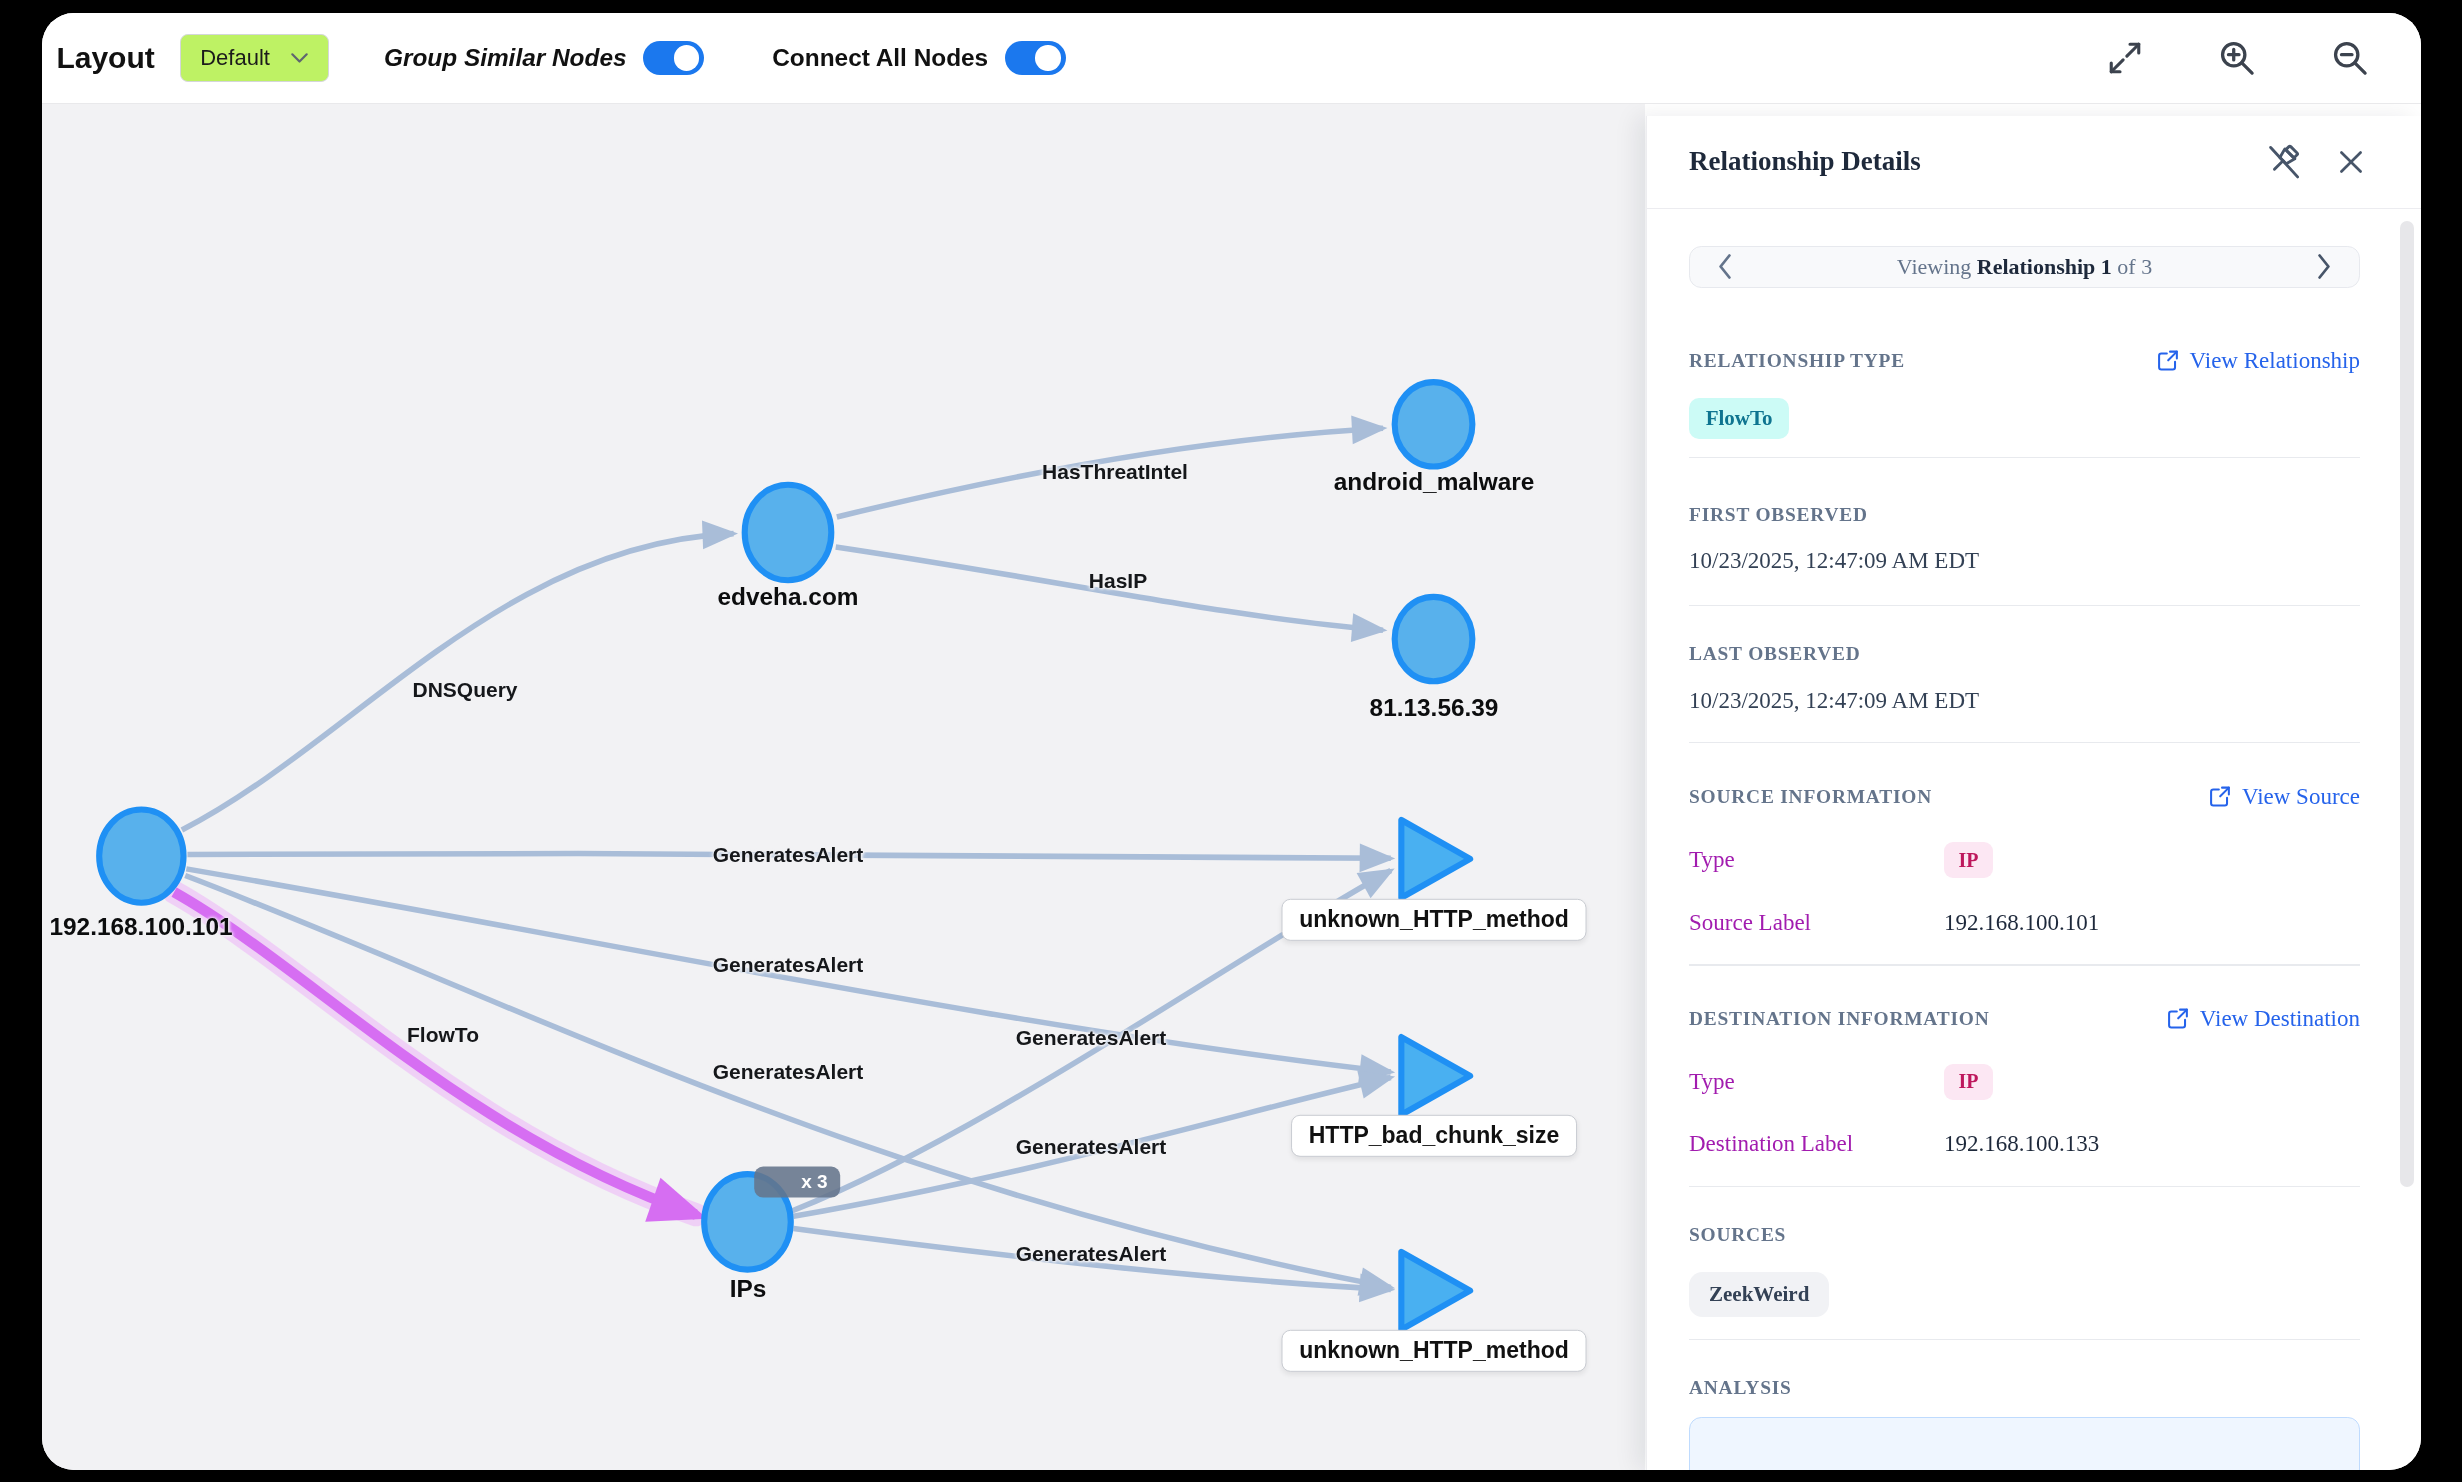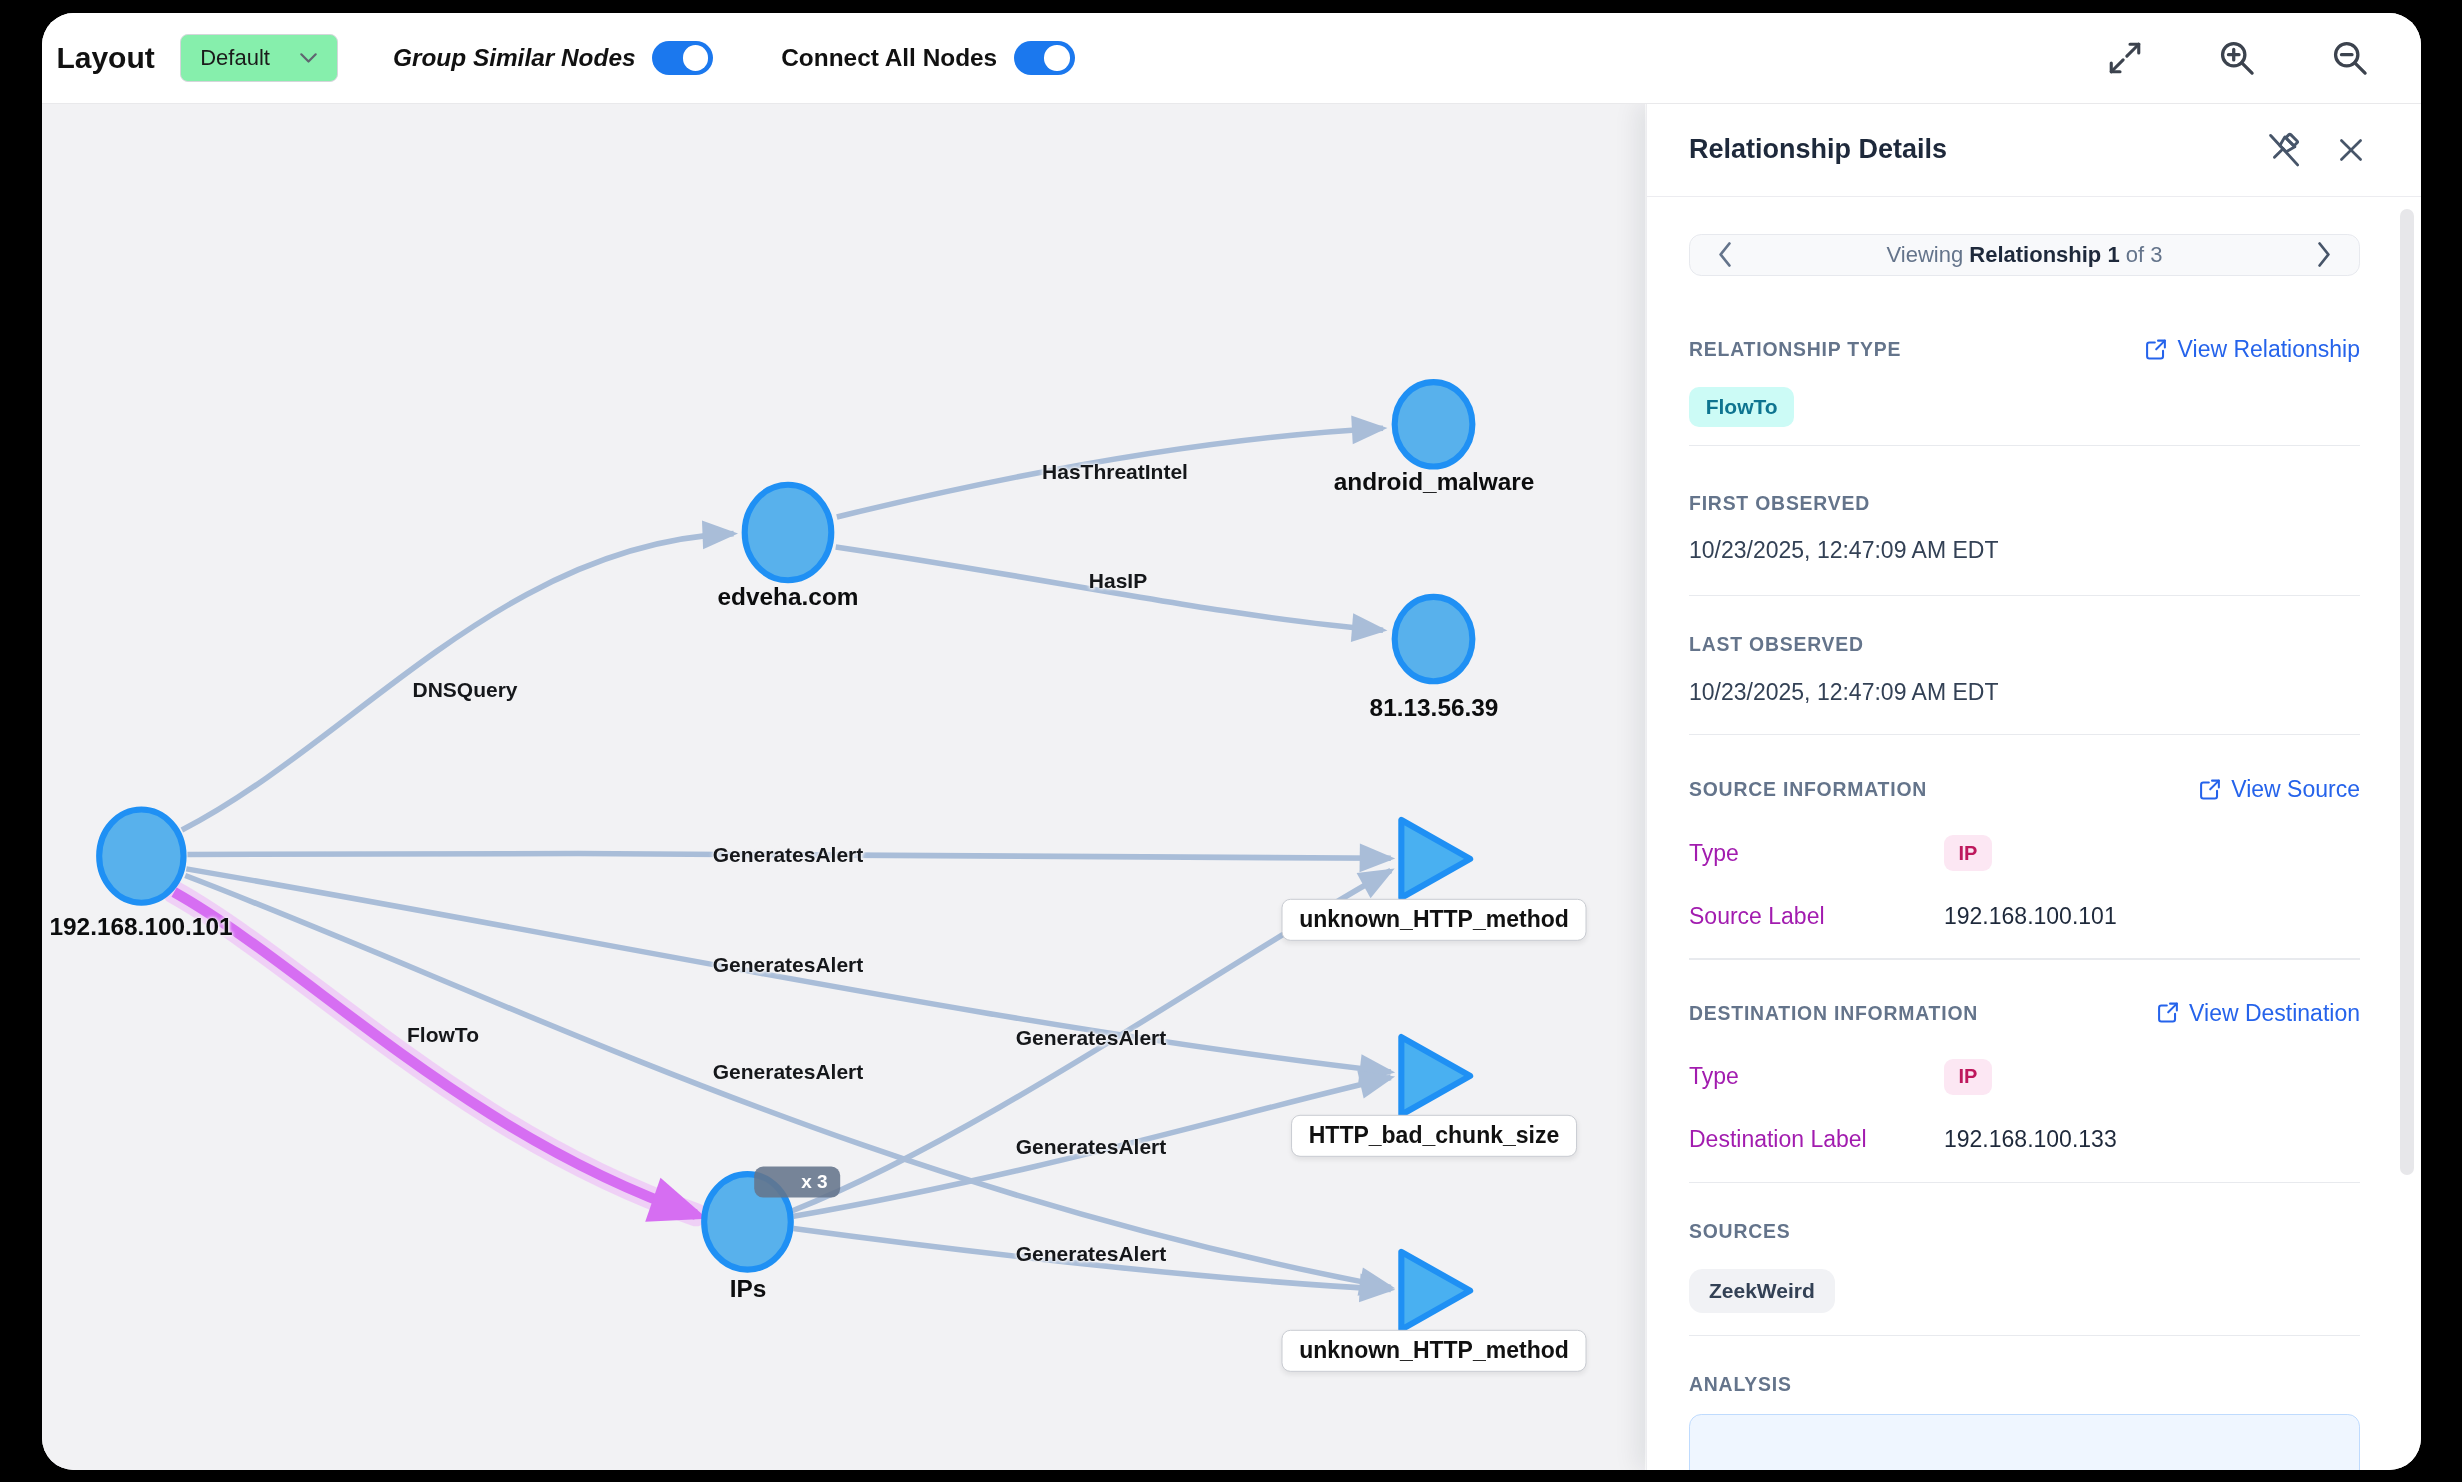--- a/index.html
+++ b/index.html
@@ -3,43 +3,43 @@
 <meta charset="utf-8">
 <style>
   html,body{margin:0;padding:0;background:#000;width:2462px;height:1482px;overflow:hidden;
     font-family:"Liberation Sans","DejaVu Sans",sans-serif;}
   .window{position:absolute;left:42px;top:12.8px;width:2379px;height:1457px;background:#fff;
     border-radius:32px;overflow:hidden;}
   
   .toolbar{position:absolute;left:0;top:0;right:0;height:91px;background:#fff;
     border-bottom:1.1px solid #e9e9eb;display:flex;align-items:center;padding:0 50px 0 14.4px;box-sizing:border-box;z-index:30;}
   .tb-label{font-size:30px;font-weight:700;color:#111;}
-  .dropdown{margin-left:25.5px;display:flex;align-items:center;gap:29px;border:1.1px solid #d4d6da;
-    border-radius:7.8px;padding:10px 19px;background:#86efac;}
+  .dropdown{margin-left:25.5px;display:flex;align-items:center;gap:20px;border:1.1px solid #d4d6da;
+    border-radius:7.8px;padding:10px 19px;background:#bef264;}
   .dropdown span{font-size:22px;color:#1b1b1b;}
   .toggle-group{display:flex;align-items:center;gap:16.7px;}
   .toggle-group .tg-label{font-size:24.4px;font-weight:700;color:#111;}
   .toggle{width:61px;height:34px;border-radius:19px;background:#1b78ee;position:relative;flex:0 0 auto;}
   .toggle .knob{position:absolute;right:5px;top:4.4px;width:25.5px;height:25.5px;border-radius:50%;background:#fff;}
   .tb-icons{margin-left:auto;display:flex;align-items:center;gap:71px;}
   .tb-icons svg{display:block;}
   
   .canvas{position:absolute;left:0;top:91px;width:1603px;height:1366px;background:#f2f2f4;overflow:hidden;}
   .edge-label{position:absolute;transform:translate(-50%,-50%);font-size:21px;font-weight:600;color:#15171a;
     white-space:nowrap;text-shadow:0 0 3.3px #f2f2f4,0 0 3.3px #f2f2f4,0 0 5.6px #f2f2f4,1.1px 1.1px 2.2px #f2f2f4;}
   .node-label{position:absolute;transform:translate(-50%,-50%);font-size:24.4px;font-weight:700;color:#0c0d0e;
     white-space:nowrap;text-shadow:0 0 3.3px #f2f2f4,0 0 4.4px #f2f2f4,1.1px 1.1px 2.8px #f2f2f4;}
   .alert-label{position:absolute;transform:translate(-50%,-50%);font-size:23px;font-weight:700;color:#111;
     white-space:nowrap;background:#fff;border:1.7px solid #c9ccd2;border-radius:9px;padding:6.7px 16.7px;
     box-shadow:0 2.2px 5.6px rgba(0,0,0,0.07);}
   .mult-badge{position:absolute;transform:translate(-50%,-50%);background:rgba(100,116,139,0.88);color:#fff;
     font-size:19px;font-weight:600;border-radius:9px;padding:4.4px 12.2px;white-space:nowrap;}
   
-  .panel{position:absolute;right:0;top:91px;width:775px;bottom:0;background:#fff;z-index:20;
-    box-shadow:-10px 0 22px rgba(15,23,42,0.08);border-left:1.1px solid #ededf0;box-sizing:border-box;}
+  .panel{position:absolute;right:0;top:103px;width:775px;bottom:0;background:#fff;z-index:20;
+    box-shadow:-10px 0 22px rgba(15,23,42,0.08);border-left:1.1px solid #ededf0;box-sizing:border-box;font-family:Liberation Serif, serif;}
   .panel-header{position:relative;height:92px;border-bottom:1.1px solid #ececf0;display:flex;align-items:center;
     padding:0 53px 0 42px;}
   .panel-title{font-size:27px;font-weight:700;color:#1e293b;}
   .panel-hicons{margin-left:auto;display:flex;align-items:center;gap:30px;}
   .panel-body{padding:0 61px 0 42px;}
   .navbar{margin-top:37px;height:42px;background:#f8f9fb;border:1.1px solid #e7e9ee;border-radius:12.2px;
     display:flex;align-items:center;padding:0 24.4px;box-sizing:border-box;}
   .nav-text{flex:1;text-align:center;font-size:22px;color:#64748b;}
   .nav-text b{color:#1e293b;font-weight:700;}
   .sec-row{display:flex;align-items:center;justify-content:space-between;}

